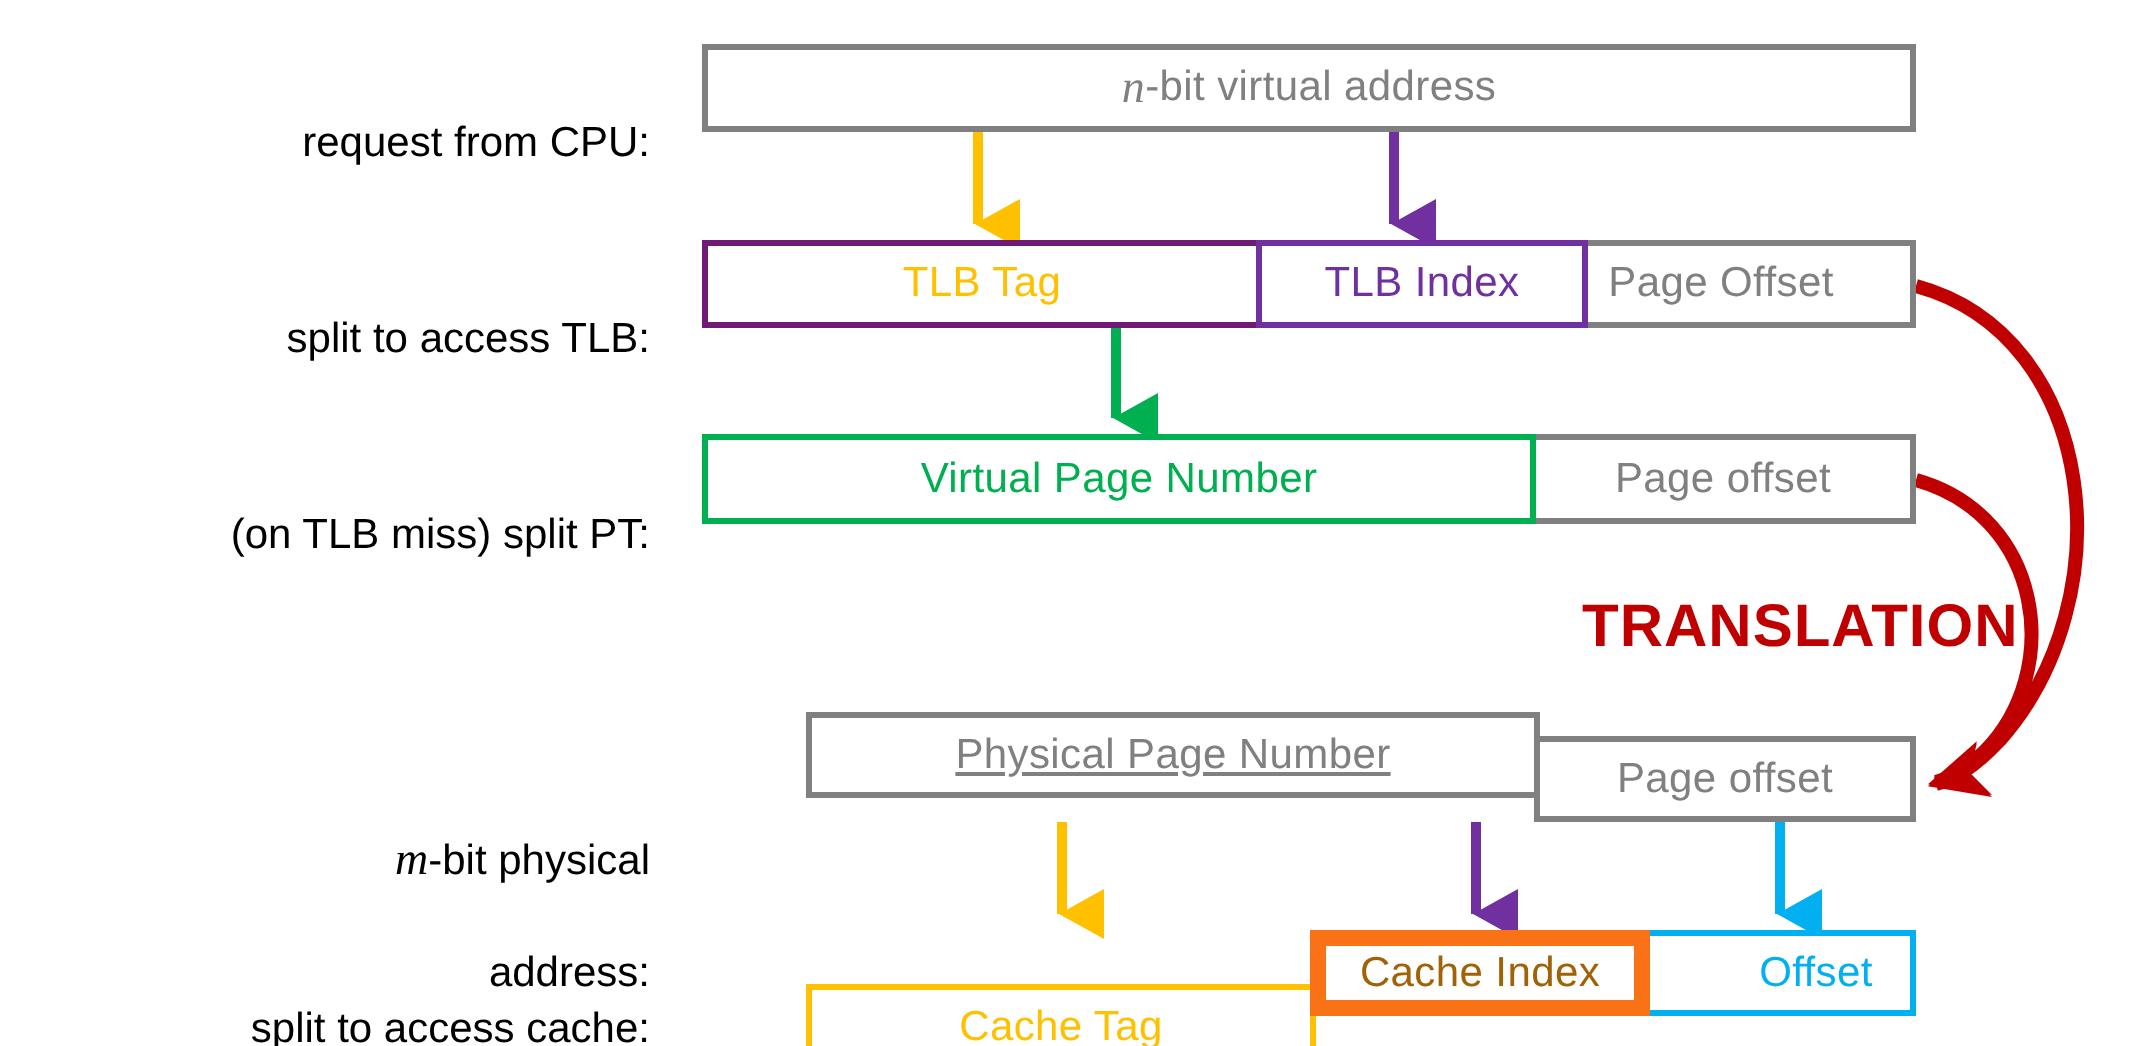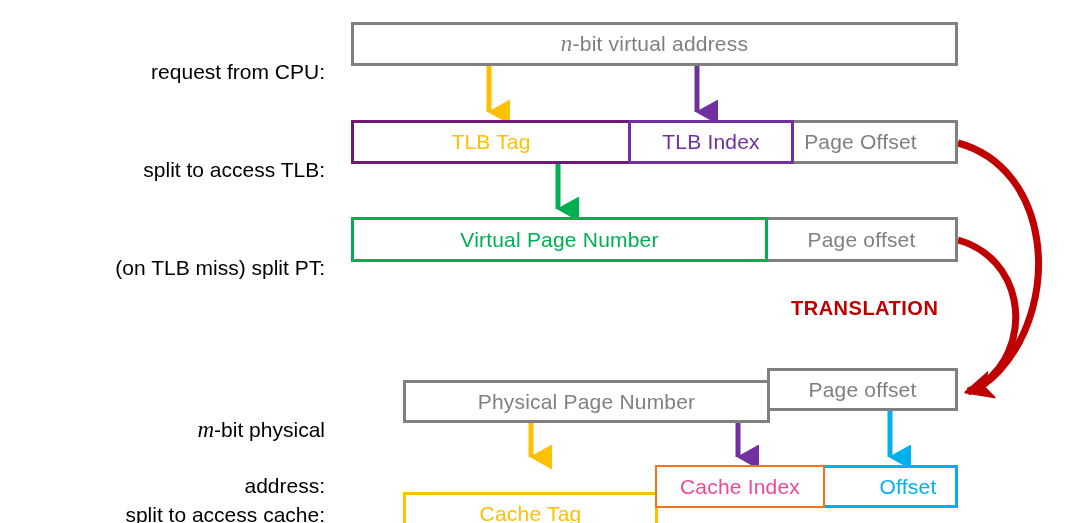--- a/index.html
+++ b/index.html
@@ -42,21 +42,21 @@
     position: absolute;
     left: 0;
     top: 0;
     width: 1073px;
     height: 523px;
     pointer-events: none;
   }
   #translation-label {
     position: absolute;
     font-weight: bold;
-    font-size: 20px;
+    font-size: 30px;
     letter-spacing: 0.5px;
     color: #C00000;
     white-space: nowrap;
   }
 </style>
 </head>
 <body>
 
 <div id="canvas">
 
@@ -98,31 +98,31 @@
     <span>Page Offset</span>
   </div>
 
   <div class="field" style="left:351px; top:217px; width:417px; height:45px; border:3px solid #00B050; color:#00B050; z-index:3;text-align:center;">
     <span>Virtual Page Number</span>
   </div>
   <div class="field" style="left:765px; top:217px; width:193px; height:45px; border:3px solid #808080; color:#808080; z-index:2;">
     <span>Page offset</span>
   </div>
 
-  <div class="field" style="left:403px; top:380px; width:367px; height:43px; border:3px solid #808080; color:#808080; z-index:2;">
+  <div class="field" style="left:403px; top:356px; width:367px; height:43px; border:3px solid #808080; color:#808080; z-index:2;text-decoration:underline;">
     <span>Physical Page Number</span>
   </div>
   <div class="field" style="left:767px; top:368px; width:191px; height:43px; border:3px solid #808080; color:#808080; z-index:2;">
     <span>Page offset</span>
   </div>
 
   <div class="field" style="left:403px; top:465px; width:255px; height:43px; border:3px solid #FFC000; color:#FFC000; z-index:3;margin-top:27px;">
     <span>Cache Tag</span>
   </div>
-  <div class="field" style="left:655px; top:465px; width:170px; height:43px; border:2px solid #f97316; color:#ec4899; z-index:4;">
+  <div class="field" style="left:655px; top:465px; width:170px; height:43px; border:8px solid #f97316; color:#a16207; z-index:4;">
     <span>Cache Index</span>
   </div>
   <div class="field" style="left:822px; top:465px; width:136px; height:43px; border:3px solid #00B0F0; color:#00B0F0; z-index:3;padding-left:36px;">
     <span>Offset</span>
   </div>
 
   <svg class="arrow-svg" viewBox="0 0 1073 523">
     <defs>
       <marker id="ah-yellow" markerWidth="5" markerHeight="4.5" refX="2.5" refY="4.2" orient="auto" markerUnits="strokeWidth">
         <path d="M0,0 L5,0 L2.5,4.5 Z" fill="#FFC000"></path>

